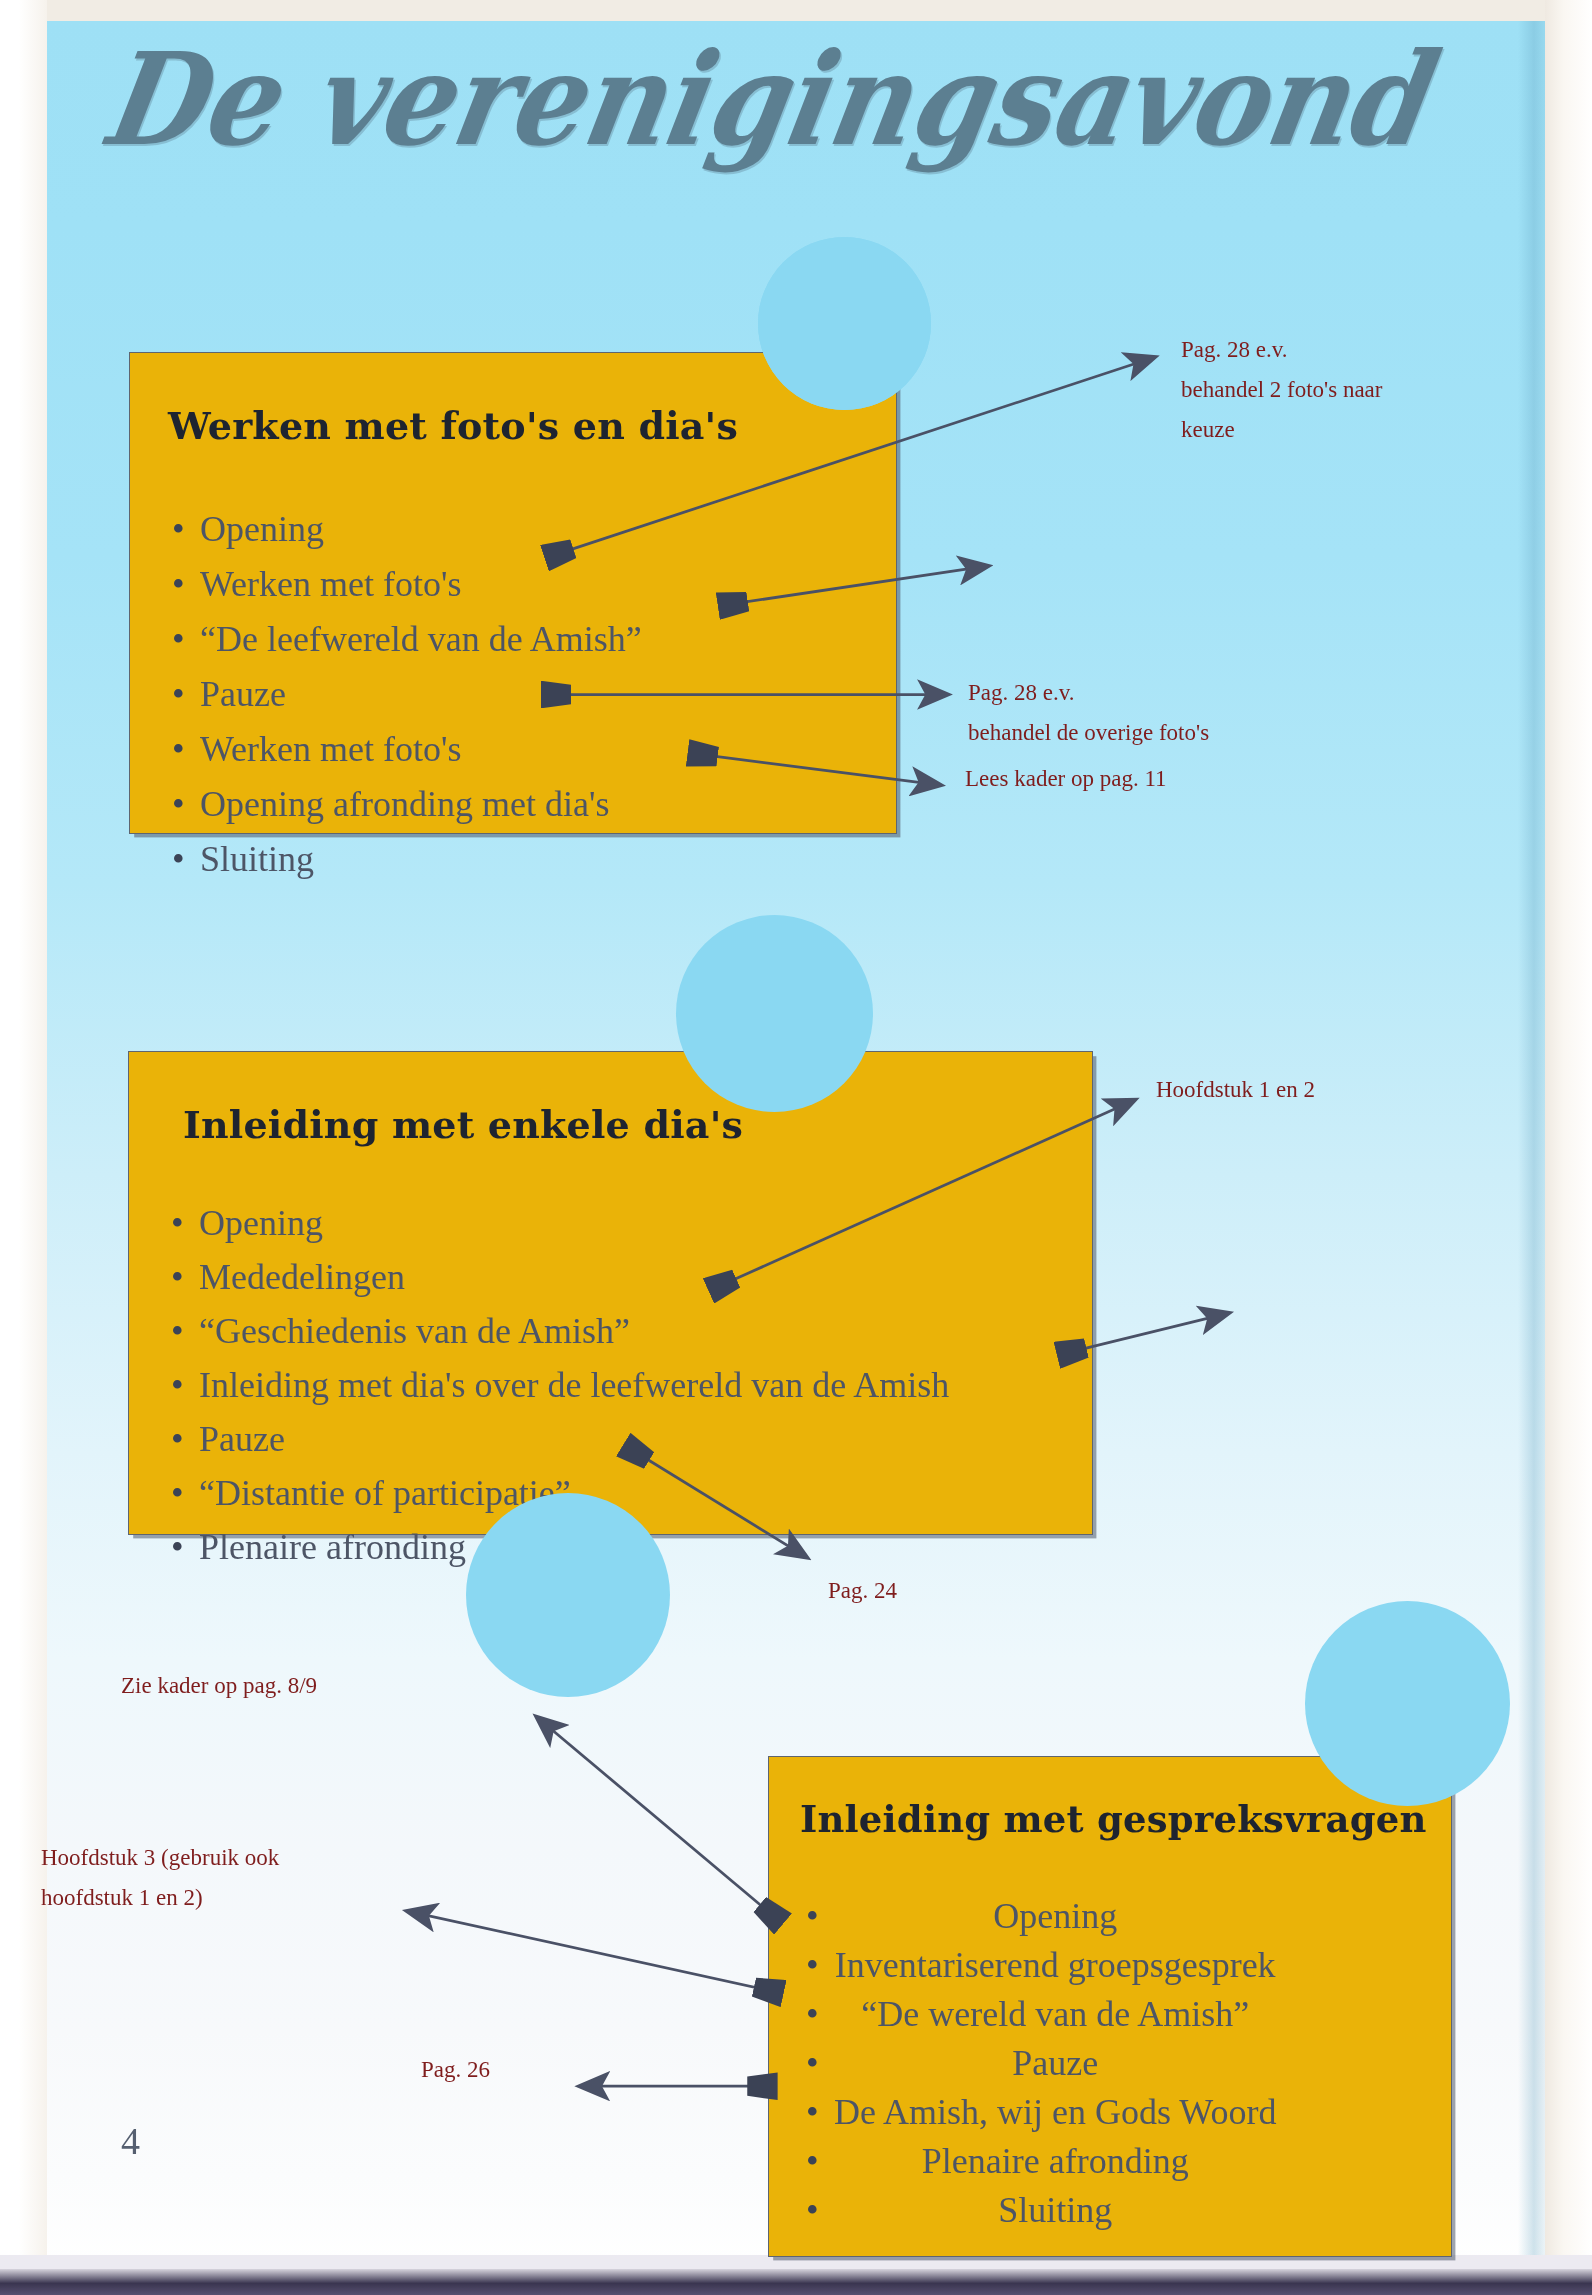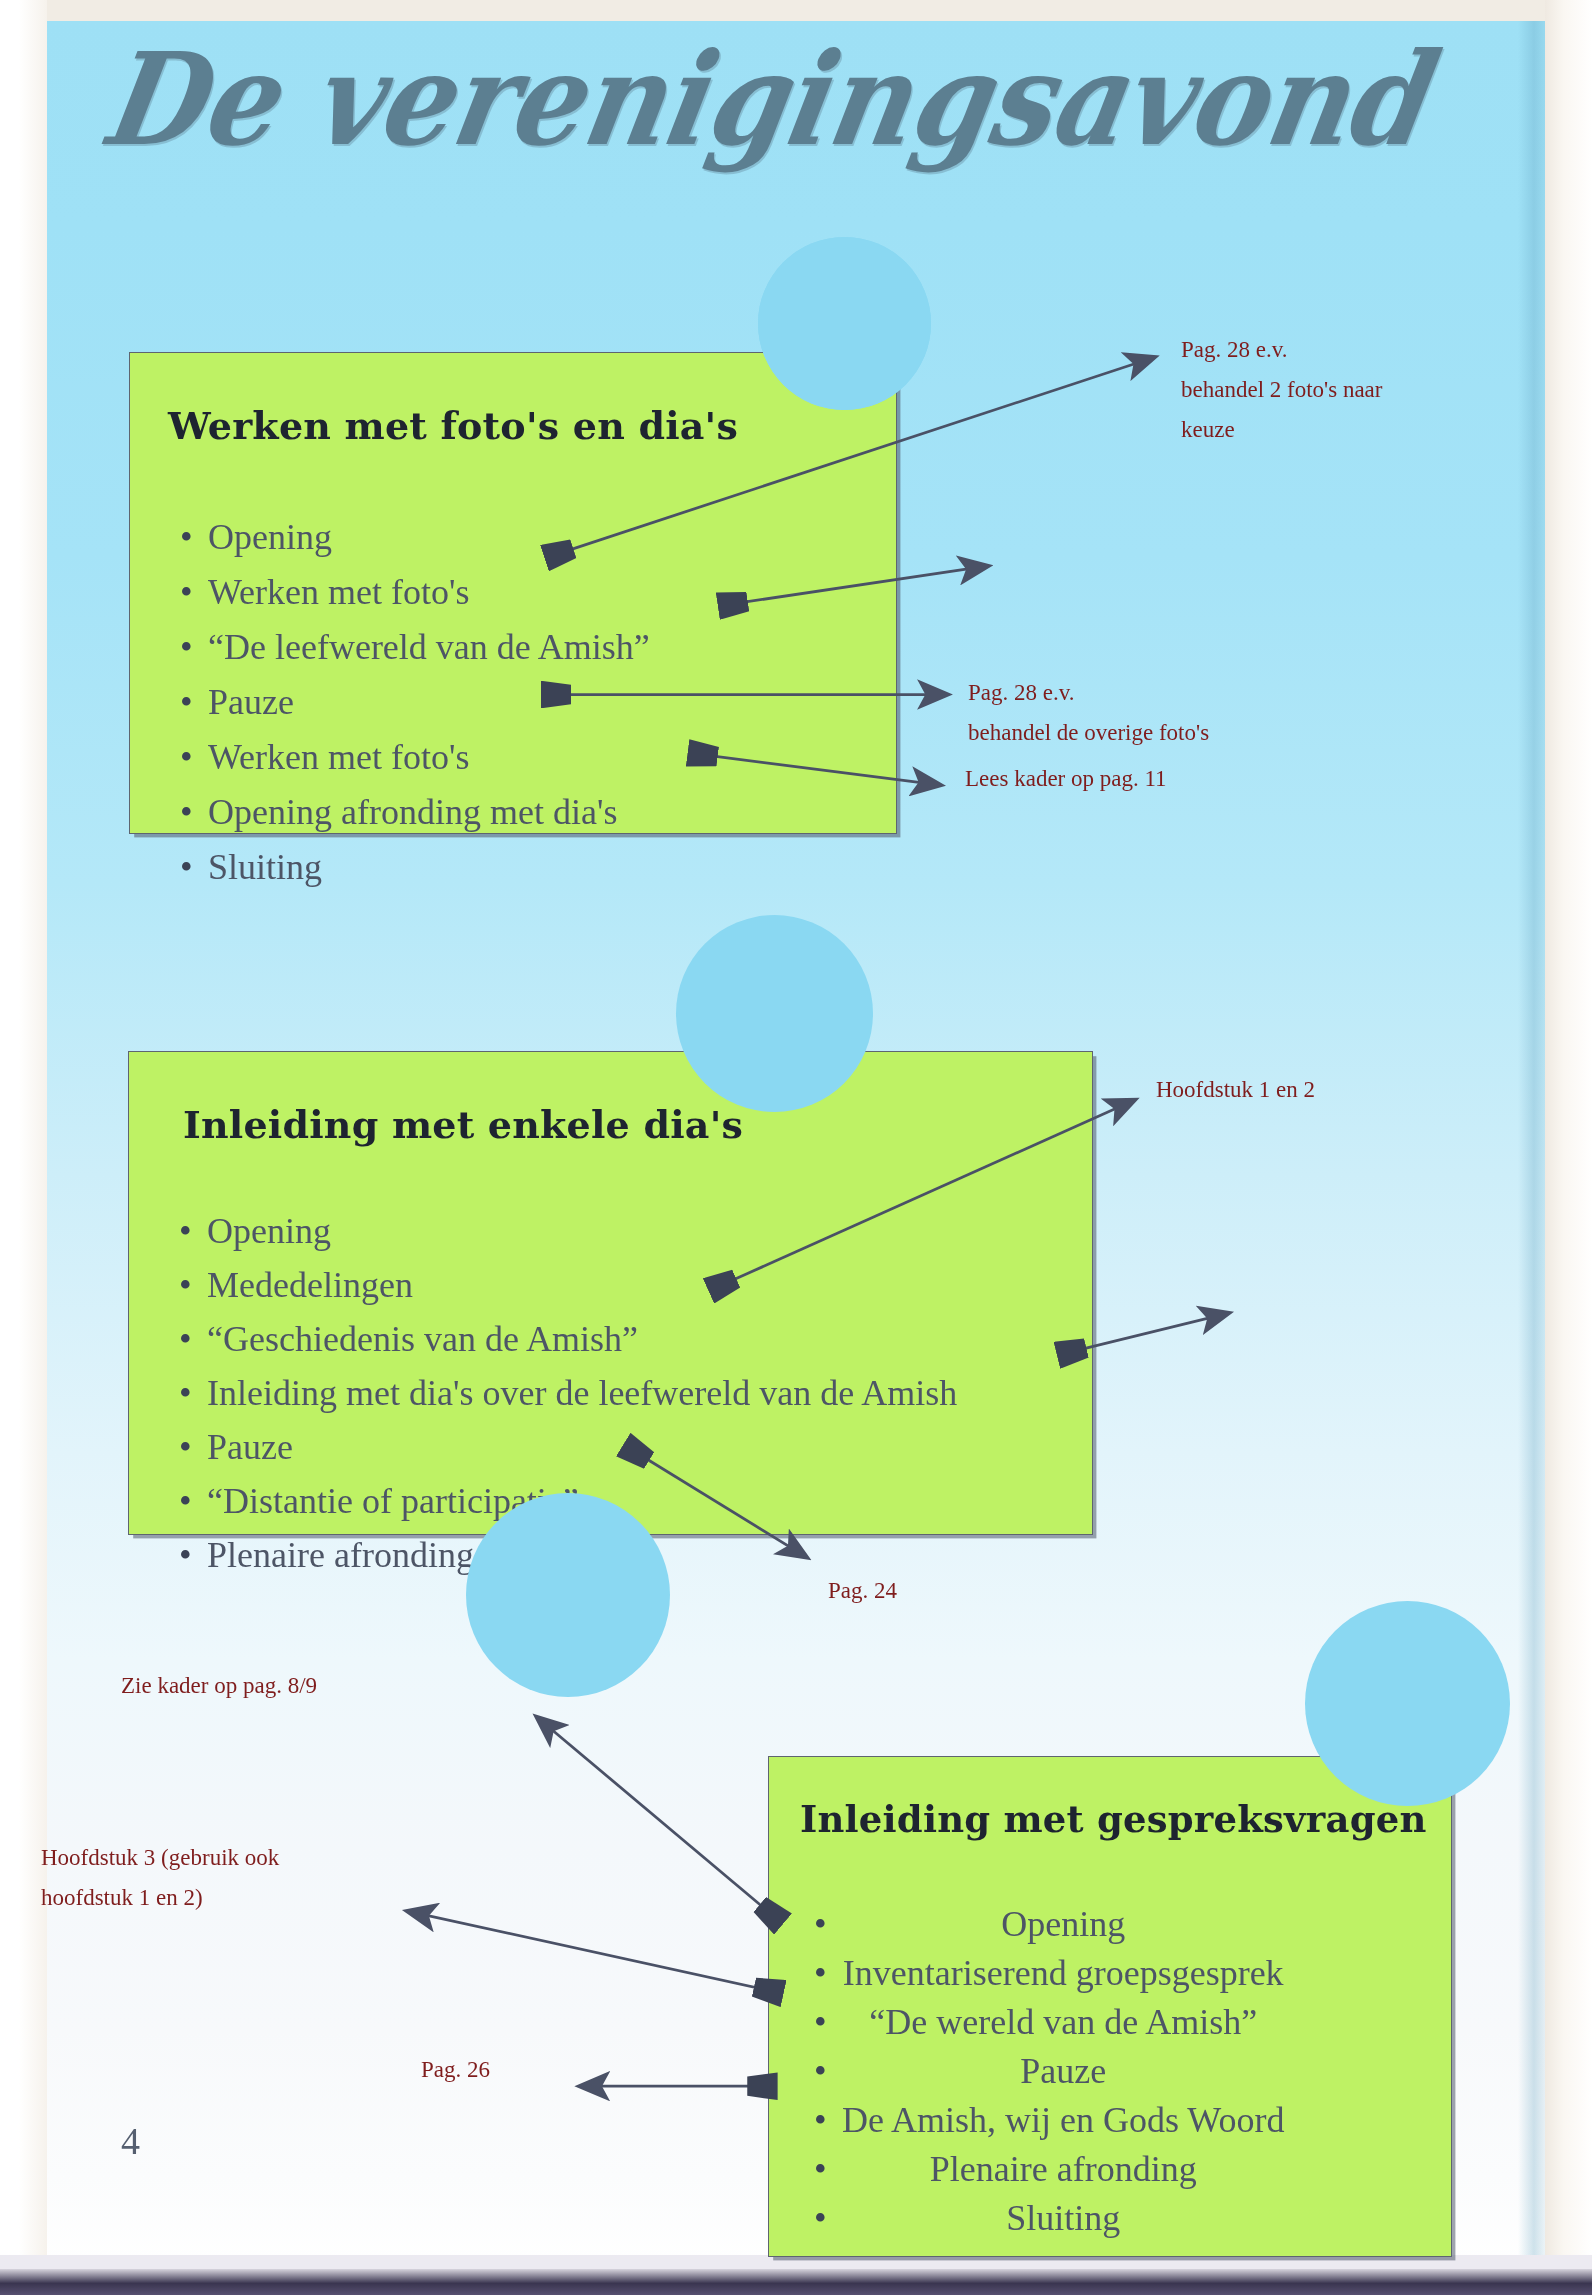--- a/index.html
+++ b/index.html
@@ -73,31 +73,31 @@
     white-space:nowrap;
     text-shadow:1.7px 1.7px 0 rgba(92,127,145,.35);
   }
 
   
   .circle{position:absolute;border-radius:50%;background:#8ad8f2;}
 
   
   .box{
     position:absolute;
-    background:#bef264;
+    background:#eab308;
     border:1.7px solid #5e6570;
     box-shadow:4.3px 4.3px 0 -0.9px rgba(80,90,105,.55);
   }
   .box-title{
     font-family:"DejaVu Serif", serif;
     font-weight:700;
     color:#1e2430;
     letter-spacing:0.2px;
   }
-  .box ul{list-style:none;margin:12px;padding:0;}
+  .box ul{list-style:none;margin:4px;padding:0;}
   .box li{
     color:#4d5566;
     font-family:"Liberation Serif", serif;
     white-space:nowrap;
     position:relative;
   }
   .box li:before{
     content:"\2022";
     position:absolute;left:0;top:0;
     color:#3b4356;

